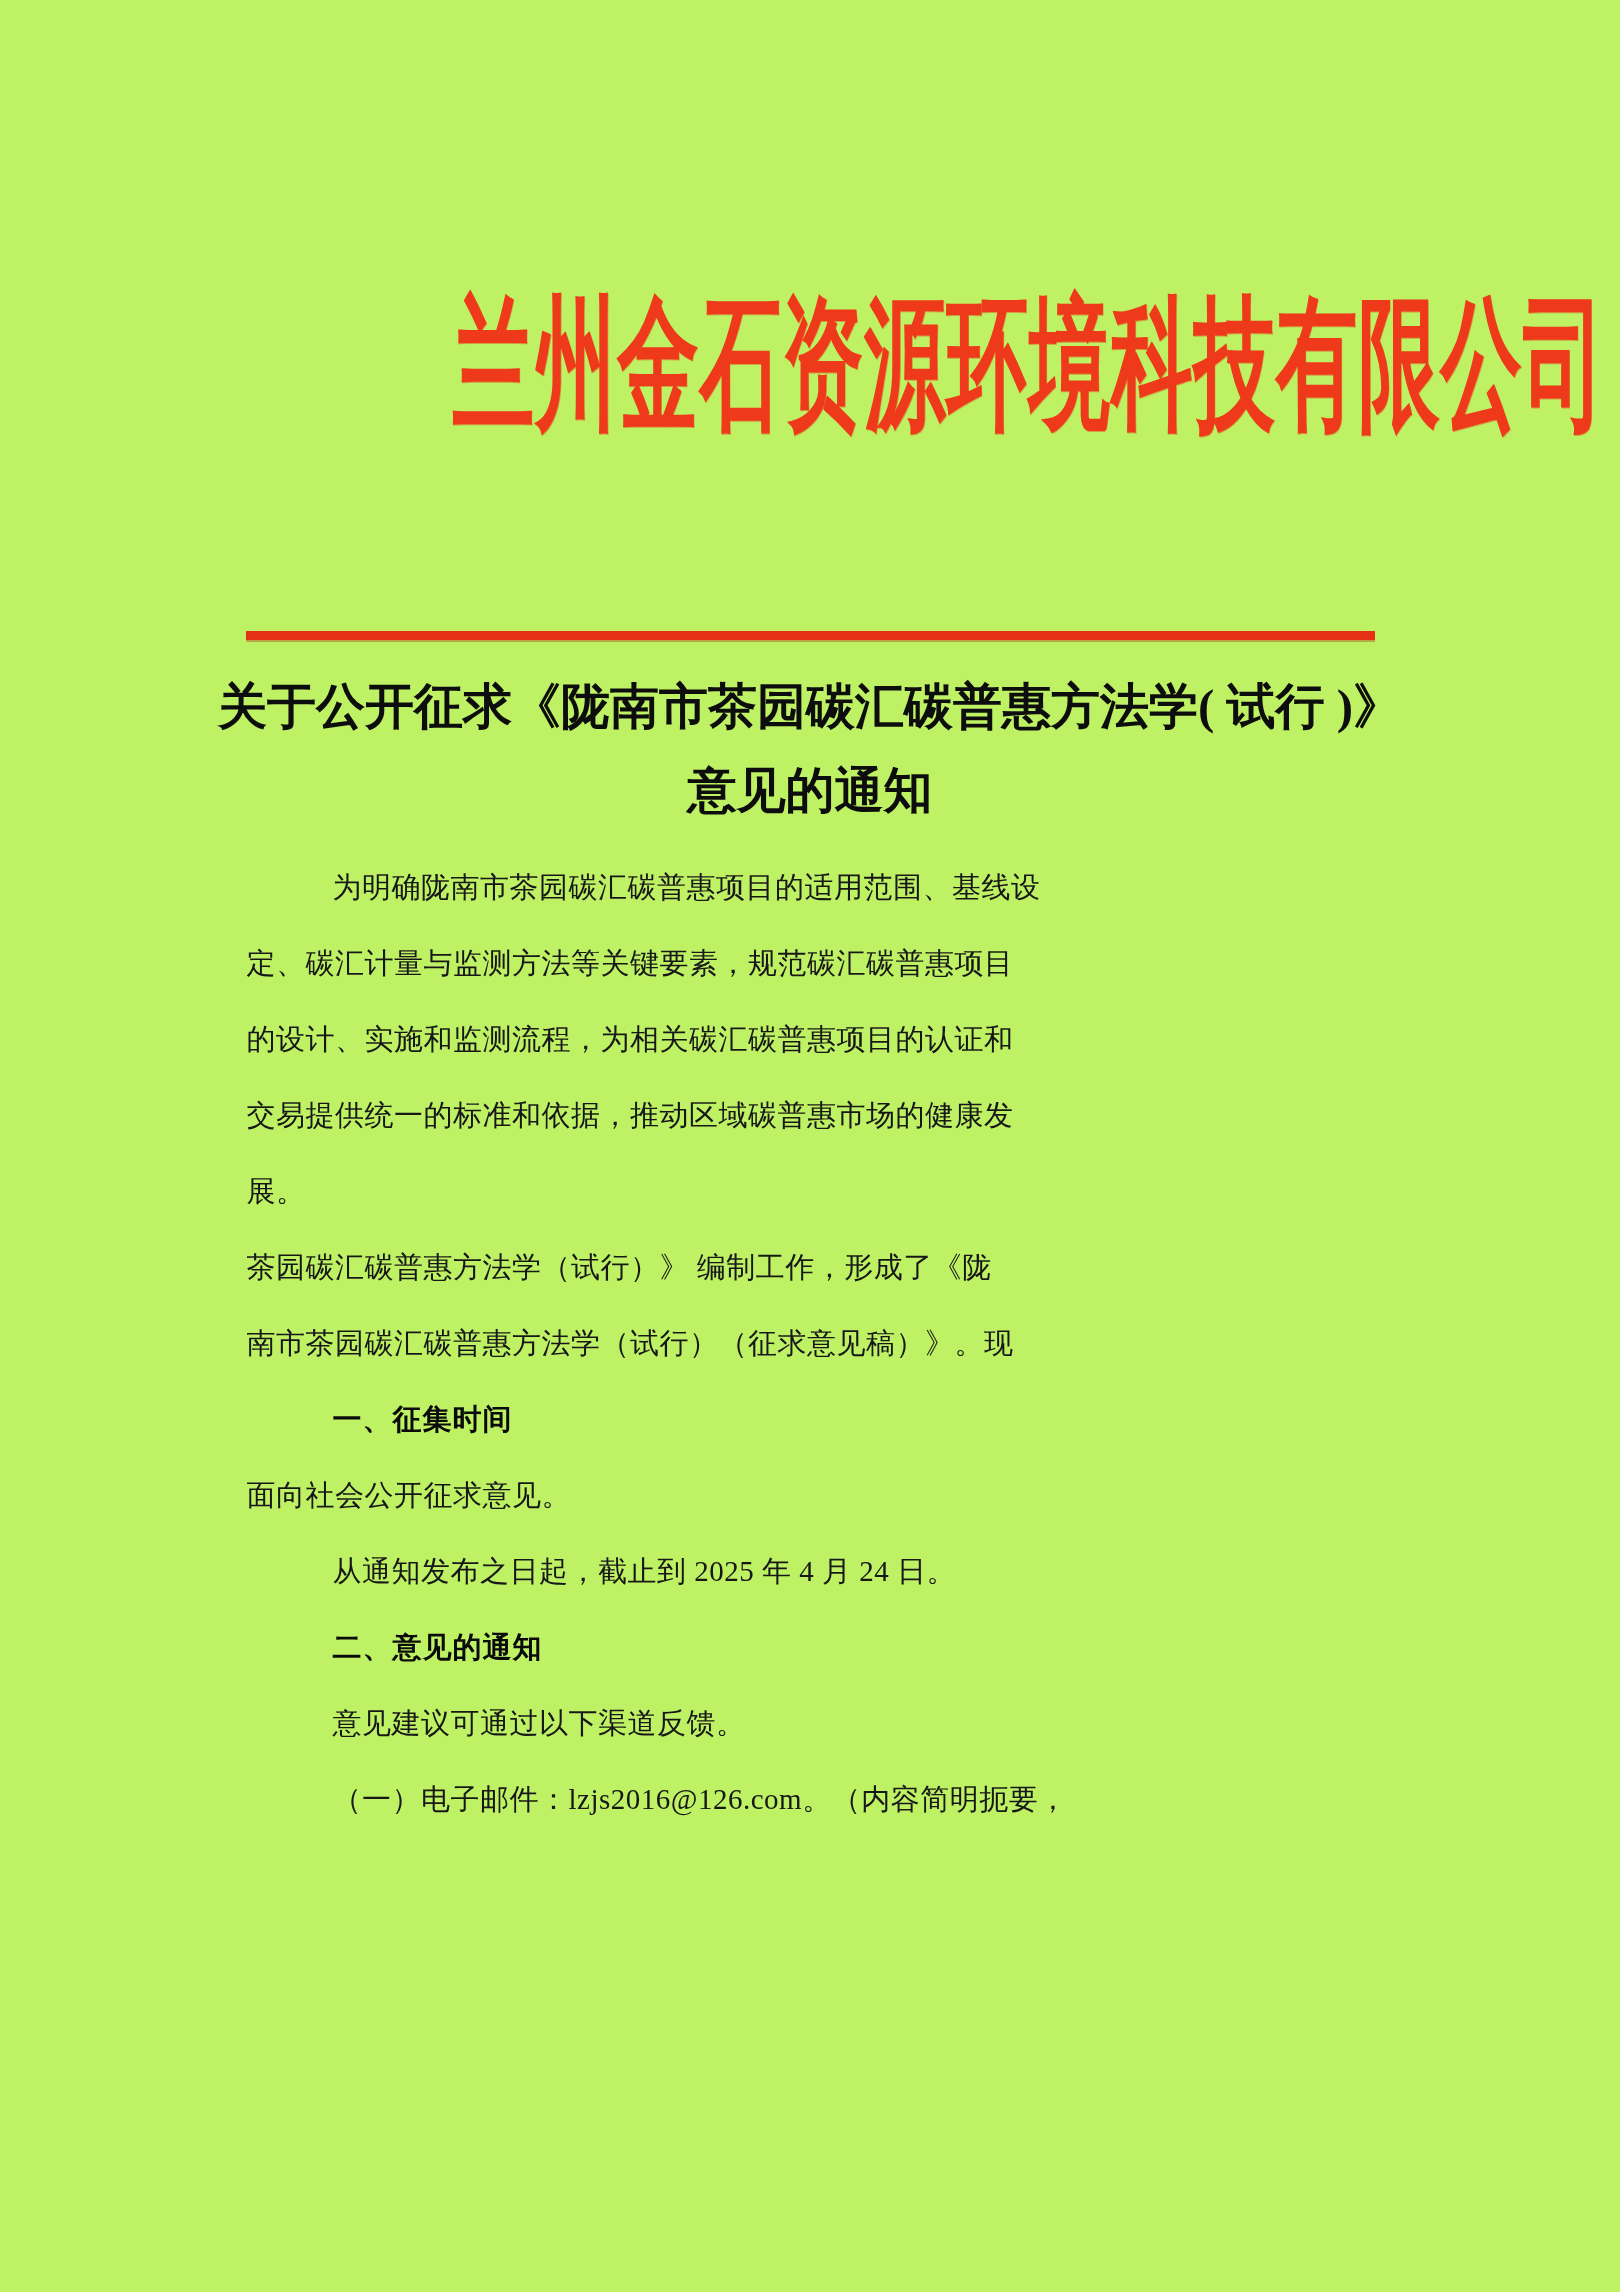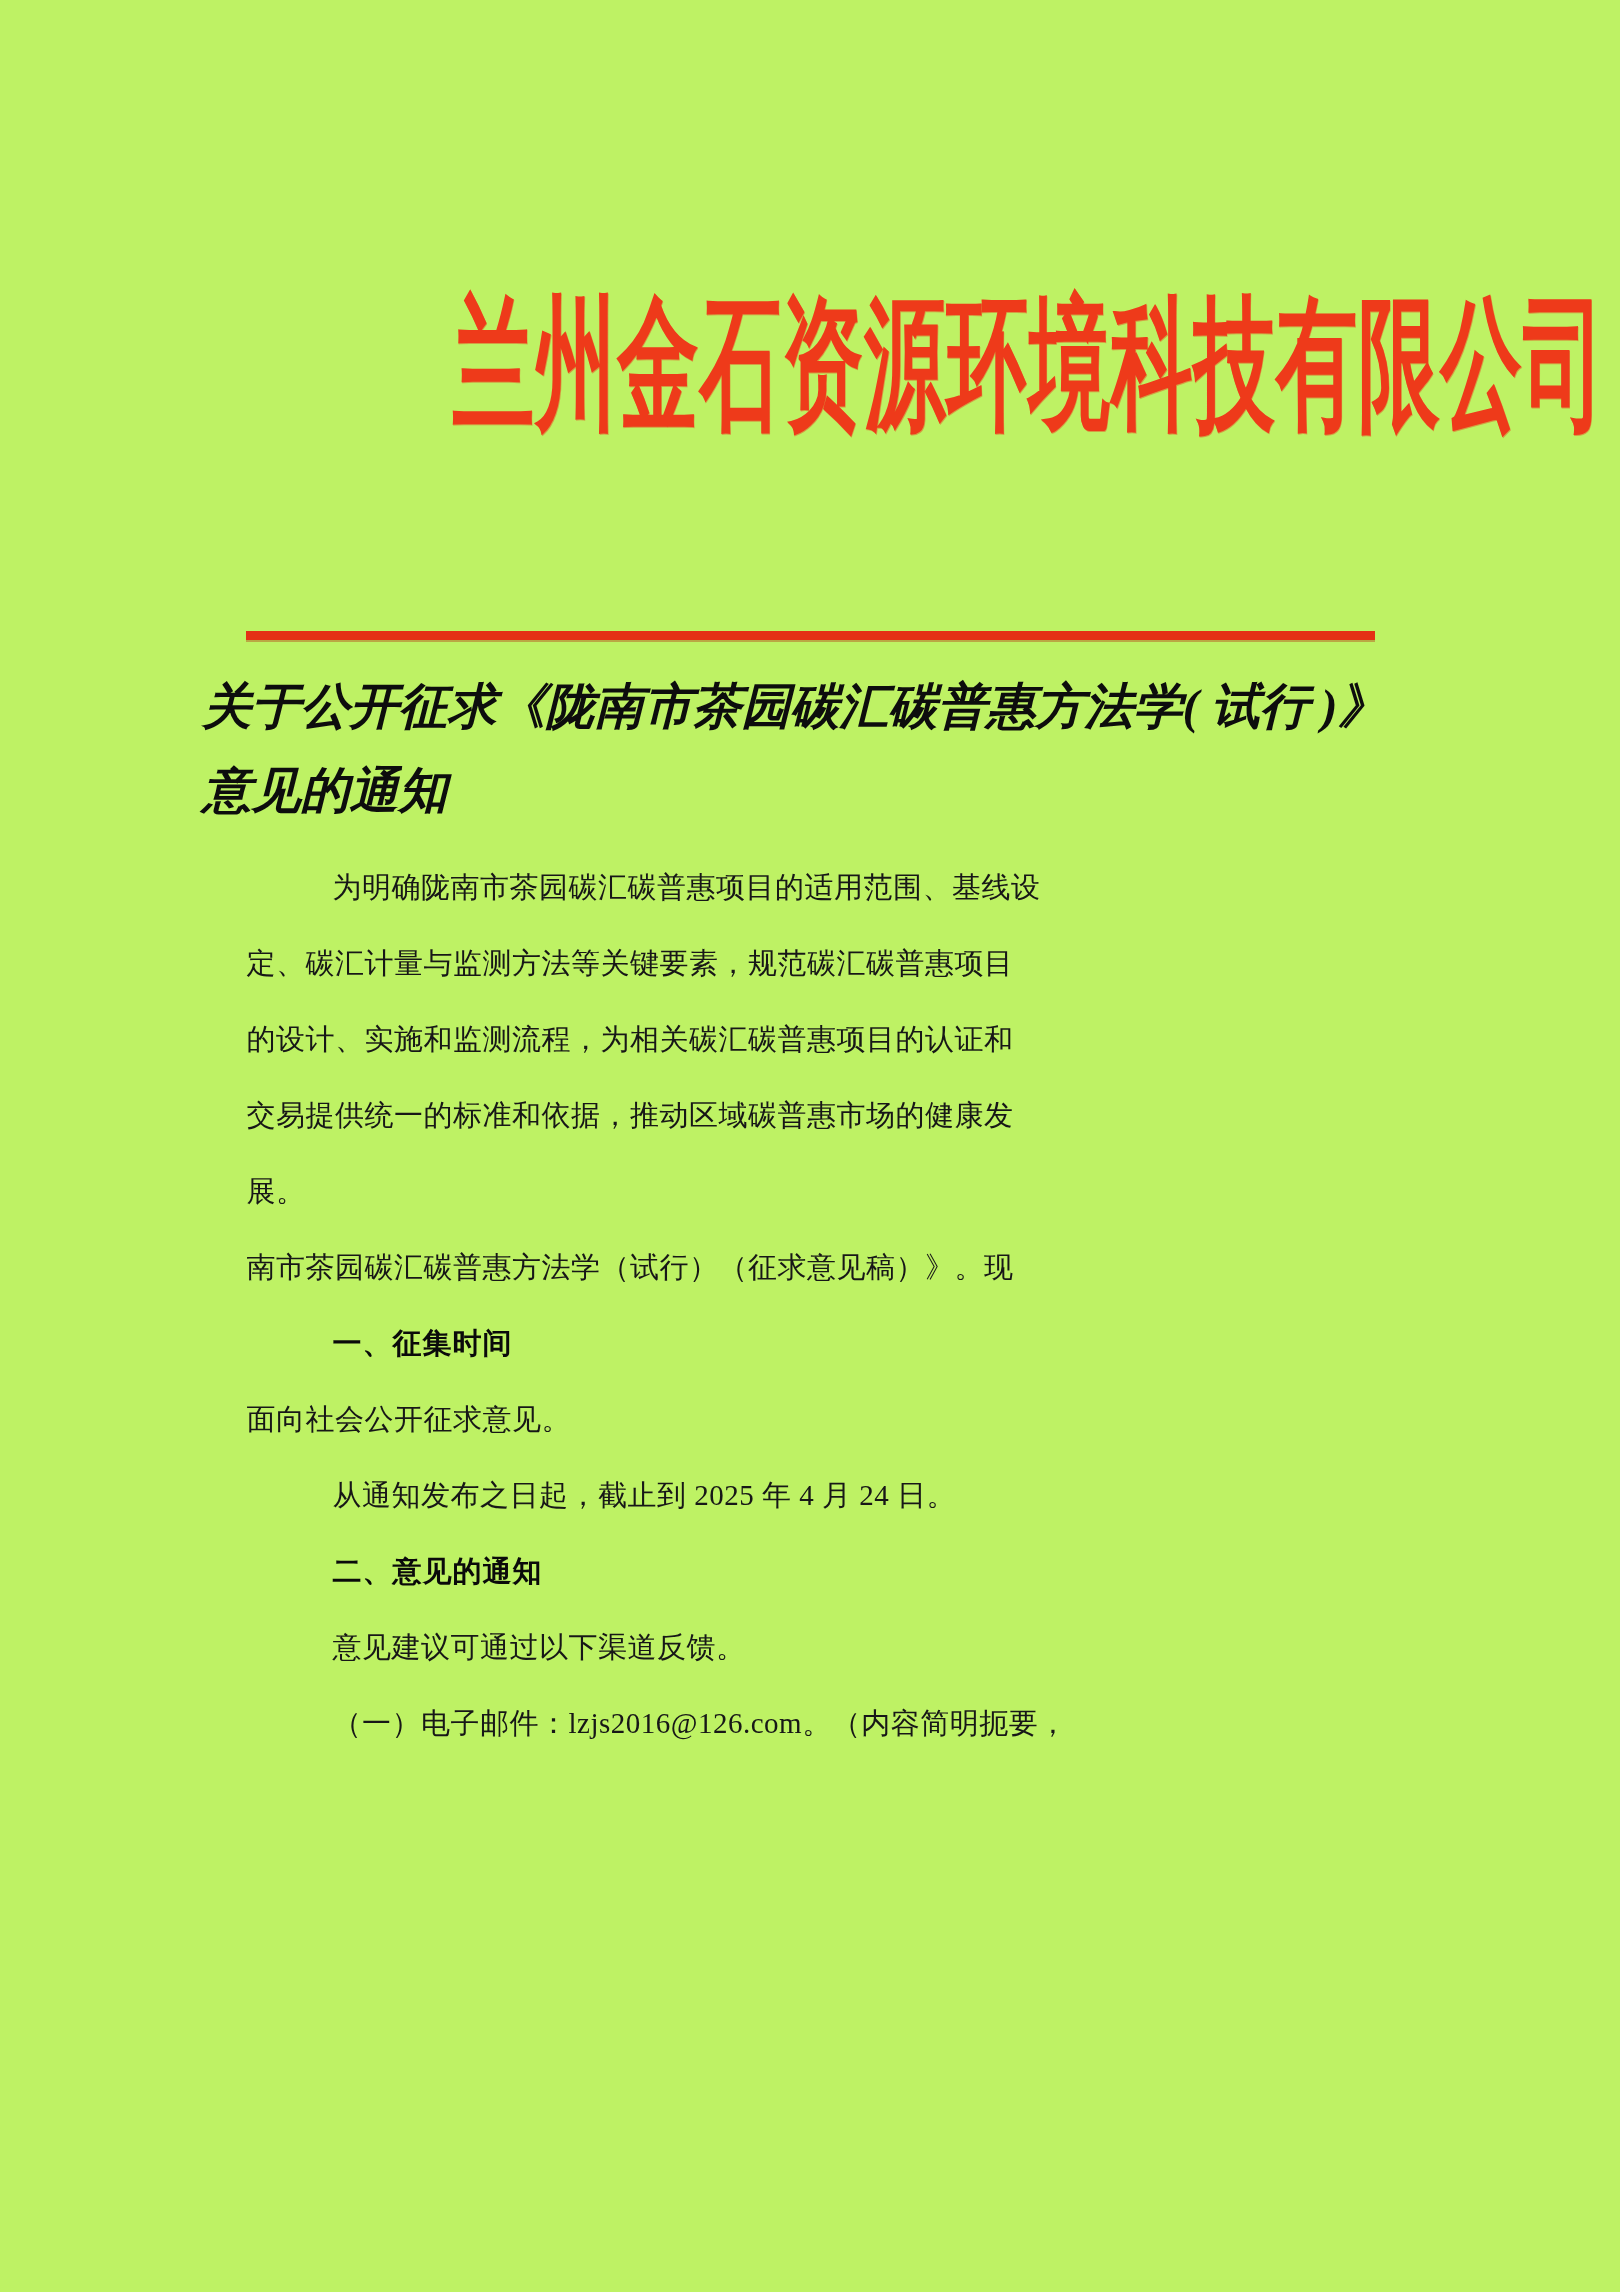--- a/index.html
+++ b/index.html
@@ -38,26 +38,26 @@
     width: 1129px;
     height: 8.8px;
     margin: 192px auto 0 auto;
     background: #e43015;
     box-shadow: 0 2px 0 rgba(180,30,10,.35);
   }
   
   .title {
     margin: 25.5px auto 0 auto;
     width: 1215px;
+    text-align: center;
     font-weight: bold;
     font-size: 49px;
     line-height: 84px;
     letter-spacing: 0px;
     color: #0d0d0d;
-    font-style: italic;
   }
   .title .tline { display: block; }
   
   .docbody {
     width: 1127px;
     margin: 15.7px auto 0 auto;
     font-size: 29px;
     line-height: 76px;
     letter-spacing: 0.5px;
     color: #171717;
@@ -89,20 +89,21 @@
     <span class="tline">关于公开征求《陇南市茶园碳汇碳普惠方法学( 试行 )》</span>
     <span class="tline">意见的通知</span>
   </div>
 
   <div class="docbody" id="docbody">
       <div class="bline indent">为明确陇南市茶园碳汇碳普惠项目的适用范围、基线设</div>
       <div class="bline">定、碳汇计量与监测方法等关键要素，规范碳汇碳普惠项目</div>
       <div class="bline">的设计、实施和监测流程，为相关碳汇碳普惠项目的认证和</div>
       <div class="bline">交易提供统一的标准和依据，推动区域碳普惠市场的健康发</div>
       <div class="bline">展。</div>
+      <div class="bline">茶园碳汇碳普惠方法学（试行）》 编制工作，形成了《陇</div>
       <div class="bline">南市茶园碳汇碳普惠方法学（试行）（征求意见稿）》。现</div>
       <div class="bline indent heading">一、征集时间</div>
       <div class="bline">面向社会公开征求意见。</div>
       <div class="bline indent">从通知发布之日起，截止到 2025 年 4 月 24 日。</div>
       <div class="bline indent heading">二、意见的通知</div>
       <div class="bline indent">意见建议可通过以下渠道反馈。</div>
       <div class="bline indent">（一）电子邮件：lzjs2016@126.com。（内容简明扼要，</div>
     </div>
 
 </div>

